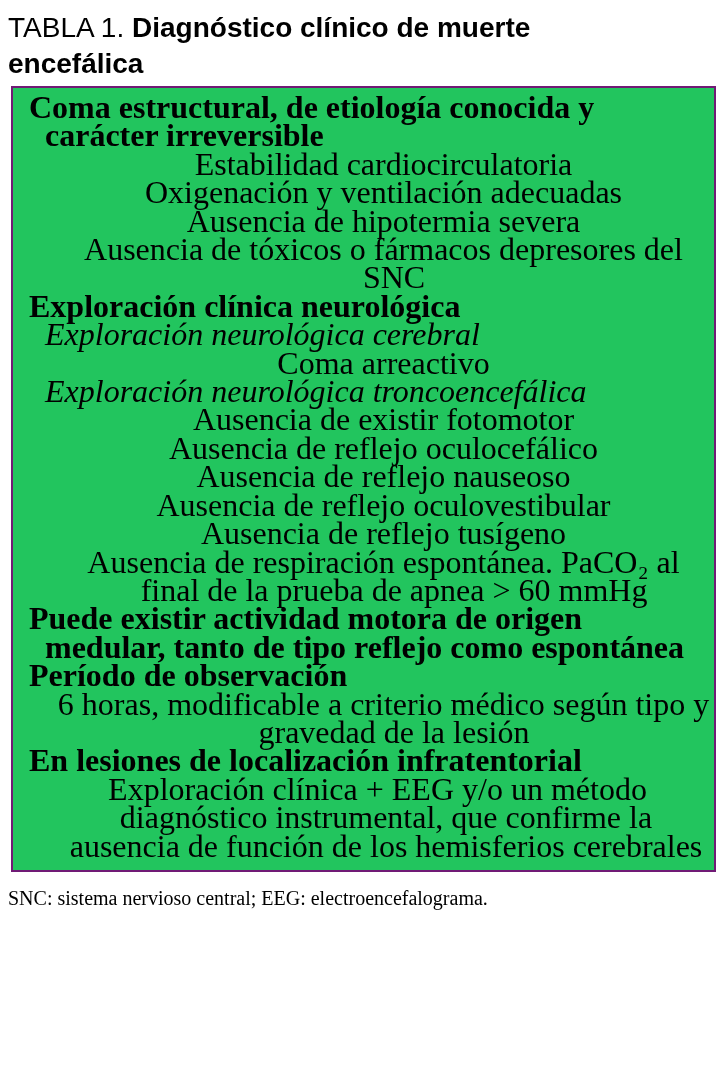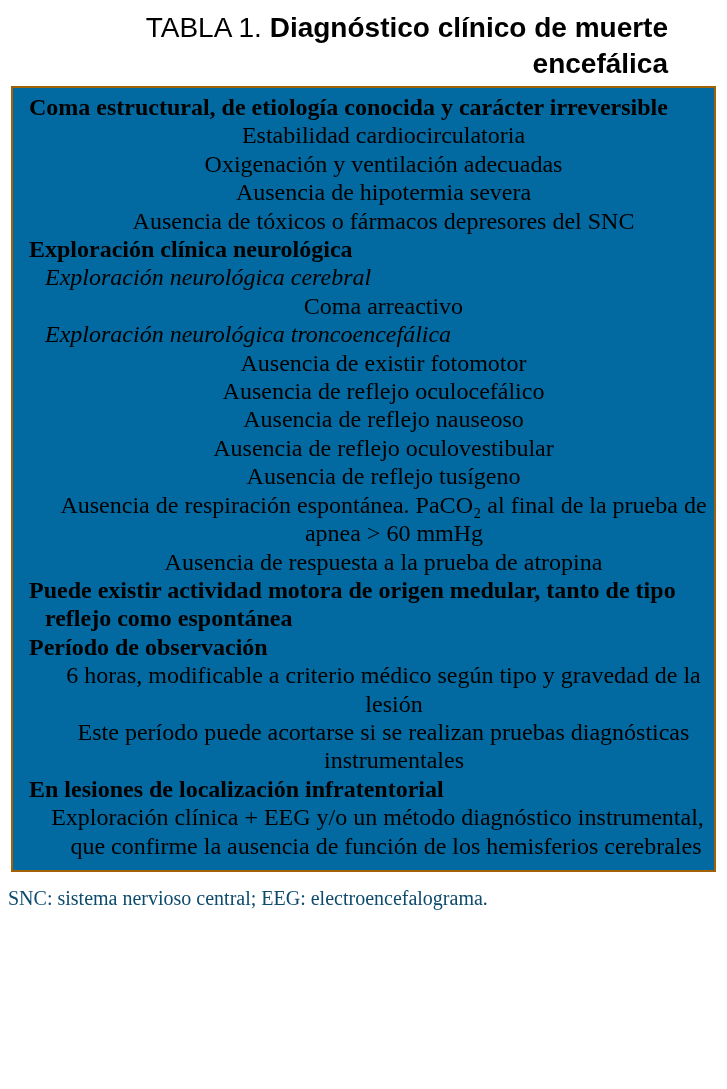--- a/index.html
+++ b/index.html
@@ -15,50 +15,49 @@
     position: relative;
   }
   .title {
     font-family: "Liberation Sans", "DejaVu Sans", sans-serif;
     font-size: 28px;
     line-height: 36px;
     font-weight: bold;
     margin: 10px 0 0 8px;
     max-width: 660px;
     color: #000000;
-    text-align: right;
   }
   .title-label {
     font-weight: normal;
   }
   .box {
     margin: 4px 0 0 11px;
     width: 705px;
     box-sizing: border-box;
-    border: 2px solid #a16207;
+    border: 2px solid #701a75;
     padding: 5px 4px 10px 16px;
     font-family: "Liberation Serif", "DejaVu Serif", serif;
-    font-size: 24px;
+    font-size: 32px;
     line-height: 28.4px;
-    background: #0369a1;
+    background: #22c55e;
   }
   .row { white-space: normal; }
   .row.bold   { font-weight: bold; }
   .row.italic { font-style: italic; }
   .row.normal { font-weight: normal; font-style: normal; text-align: center; }
   
   .row.level0 { padding-left: 16px; text-indent: -16px; }
   .row.level1 { padding-left: 33px; text-indent: -17px; }
   .row.level2 { padding-left: 49px; text-indent: -21px; }
   .footnote {
     font-family: "Liberation Serif", "DejaVu Serif", serif;
     font-size: 20px;
     line-height: 24px;
     margin: 14px 0 0 8px;
-    color: #0c4a6e;
+    color: #000000;
   }
 </style>
 </head>
 <body>
 
 <main>
 
   <h1 class="title">
     <span class="title-label">TABLA 1.</span>
     <span class="title-bold">Diagnóstico clínico de muerte encefálica</span>
@@ -74,25 +73,23 @@
         <div class="row bold level0">Exploración clínica neurológica</div>
         <div class="row italic level1">Exploración neurológica cerebral</div>
         <div class="row normal level2">Coma arreactivo</div>
         <div class="row italic level1">Exploración neurológica troncoencefálica</div>
         <div class="row normal level2">Ausencia de existir fotomotor</div>
         <div class="row normal level2">Ausencia de reflejo oculocefálico</div>
         <div class="row normal level2">Ausencia de reflejo nauseoso</div>
         <div class="row normal level2">Ausencia de reflejo oculovestibular</div>
         <div class="row normal level2">Ausencia de reflejo tusígeno</div>
         <div class="row normal level2">Ausencia de respiración espontánea. PaCO₂ al final de la prueba de apnea &gt; 60 mmHg</div>
-        <div class="row normal level2">Ausencia de respuesta a la prueba de atropina</div>
         <div class="row bold level0">Puede existir actividad motora de origen medular, tanto de tipo reflejo como espontánea</div>
         <div class="row bold level0">Período de observación</div>
         <div class="row normal level2">6 horas, modificable a criterio médico según tipo y gravedad de la lesión</div>
-        <div class="row normal level2">Este período puede acortarse si se realizan pruebas diagnósticas instrumentales</div>
         <div class="row bold level0">En lesiones de localización infratentorial</div>
         <div class="row normal level1">Exploración clínica + EEG y/o un método diagnóstico instrumental, que confirme la ausencia de función de los hemisferios cerebrales</div>
       </div>
   </section>
 
   <p class="footnote">SNC: sistema nervioso central; EEG: electroencefalograma.</p>
 
 </main>
 
 </body></html>

